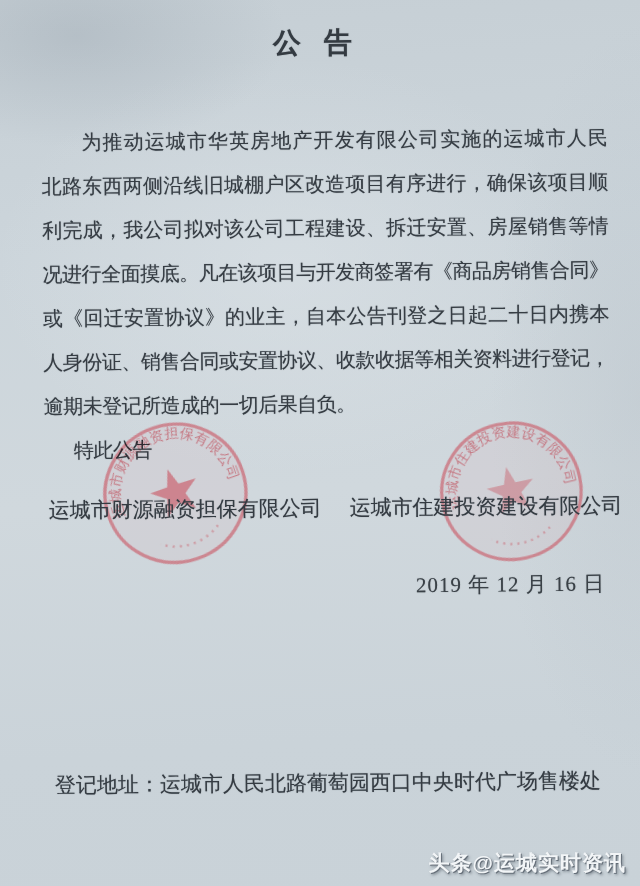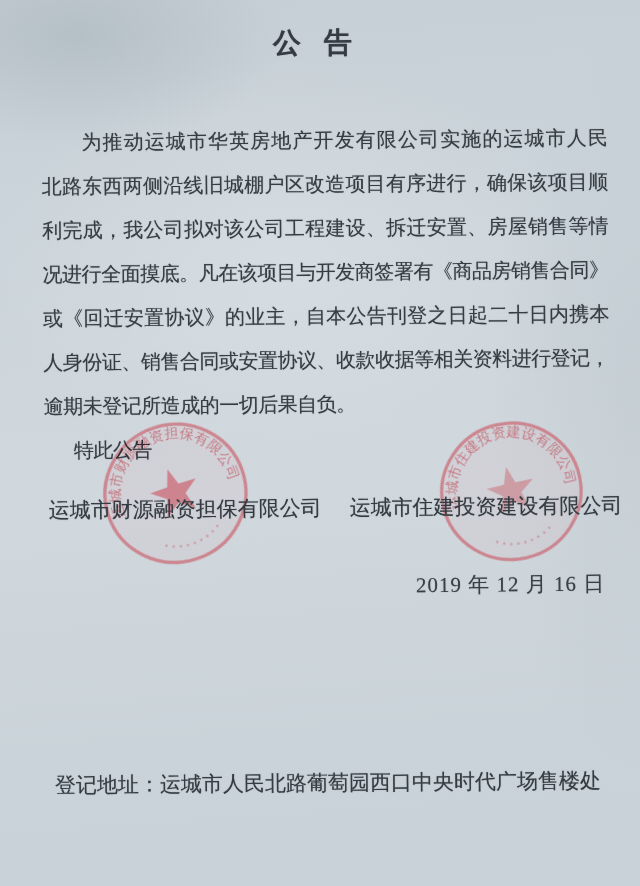--- a/index.html
+++ b/index.html
@@ -86,13 +86,14 @@
     <div class="date-line">2019 年 12 月 16 日</div>
 
     <div class="info-block">
       <div>登记地址：运城市人民北路葡萄园西口中央时代广场售楼处</div>
       
       
       
     </div>
   </div>
 
+  <div class="watermark">头条@运城实时资讯</div>
 </div>
 
 </body></html>

